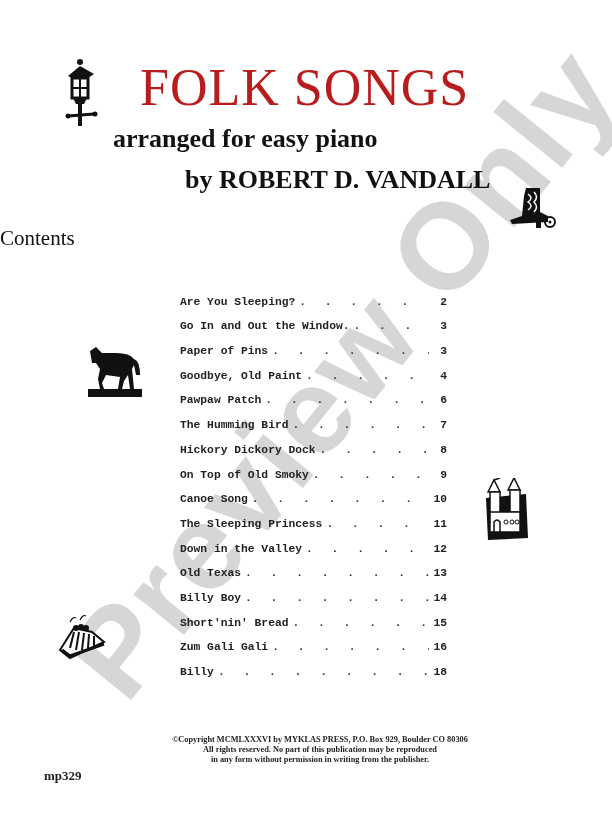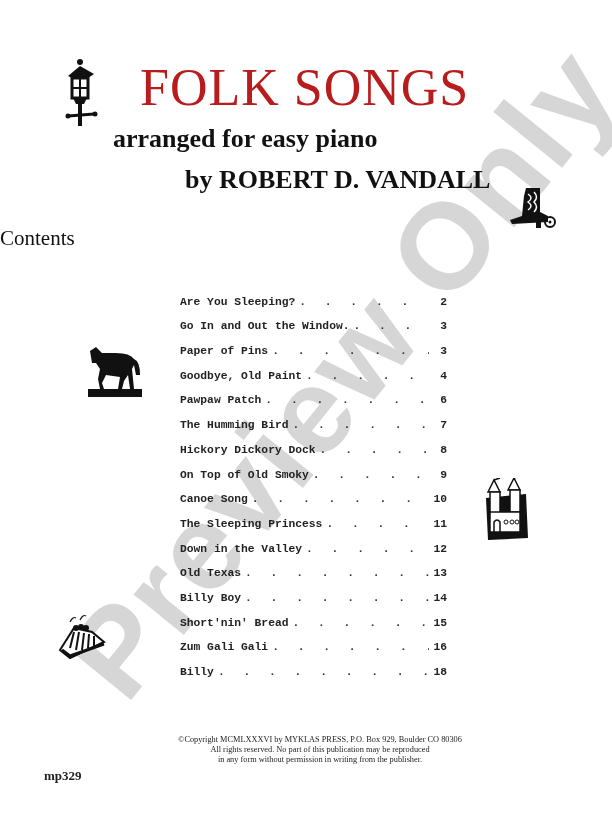--- a/index.html
+++ b/index.html
@@ -9,21 +9,21 @@
   .title { left:140px; top:62px; font-family:"Liberation Serif", serif; font-size:52px; letter-spacing:1px; color:#b91c1c; line-height:1; }
   .subtitle { left:113px; top:126px; font-weight:bold; font-size:26px; color:#111; line-height:1; }
   .byline { left:185px; top:167px; font-weight:bold; font-size:26px; color:#111; line-height:1; }
   .contents-heading { left:0; width:548px; text-align:left; top:228px; font-size:21px; line-height:1; }
   .toc { left:180px; top:283px; width:267px; }
   .toc-row { display:flex; align-items:flex-end; height:24.7px; font-family:"Liberation Mono", monospace; font-size:11.3px; font-weight:bold; color:#222; }
   .toc-title { white-space:nowrap; }
   .toc-dots { flex:1; overflow:hidden; white-space:nowrap; margin:0 4px; letter-spacing:6px; color:#333; }
   .toc-dots::after { content:" . . . . . . . . . . . . . . . . . . . . . . . . . . . ."; }
   .toc-page { white-space:nowrap; text-align:right; min-width:14px; }
-  .copyright { left:100px; width:440px; top:735px; text-align:center; font-size:8.3px; font-weight:normal; line-height:10px; color:#222; font-family:"Liberation Serif", serif; }
+  .copyright { left:100px; width:440px; top:735px; text-align:center; font-size:8.3px; font-weight:bold; line-height:10px; color:#222; font-family:"Liberation Serif", serif; }
   .catalog { left:44px; top:768px; font-size:13px; font-weight:bold; color:#222; }
   .ico { position:absolute; z-index:1; }
 </style>
 </head>
 <body>
 
 <div class="watermark">Preview Only</div>
 
 <svg class="ico" style="left:64px;top:58px" width="40" height="70" viewBox="0 0 40 70">
   <circle cx="16" cy="4" r="3" fill="#111"></circle>

